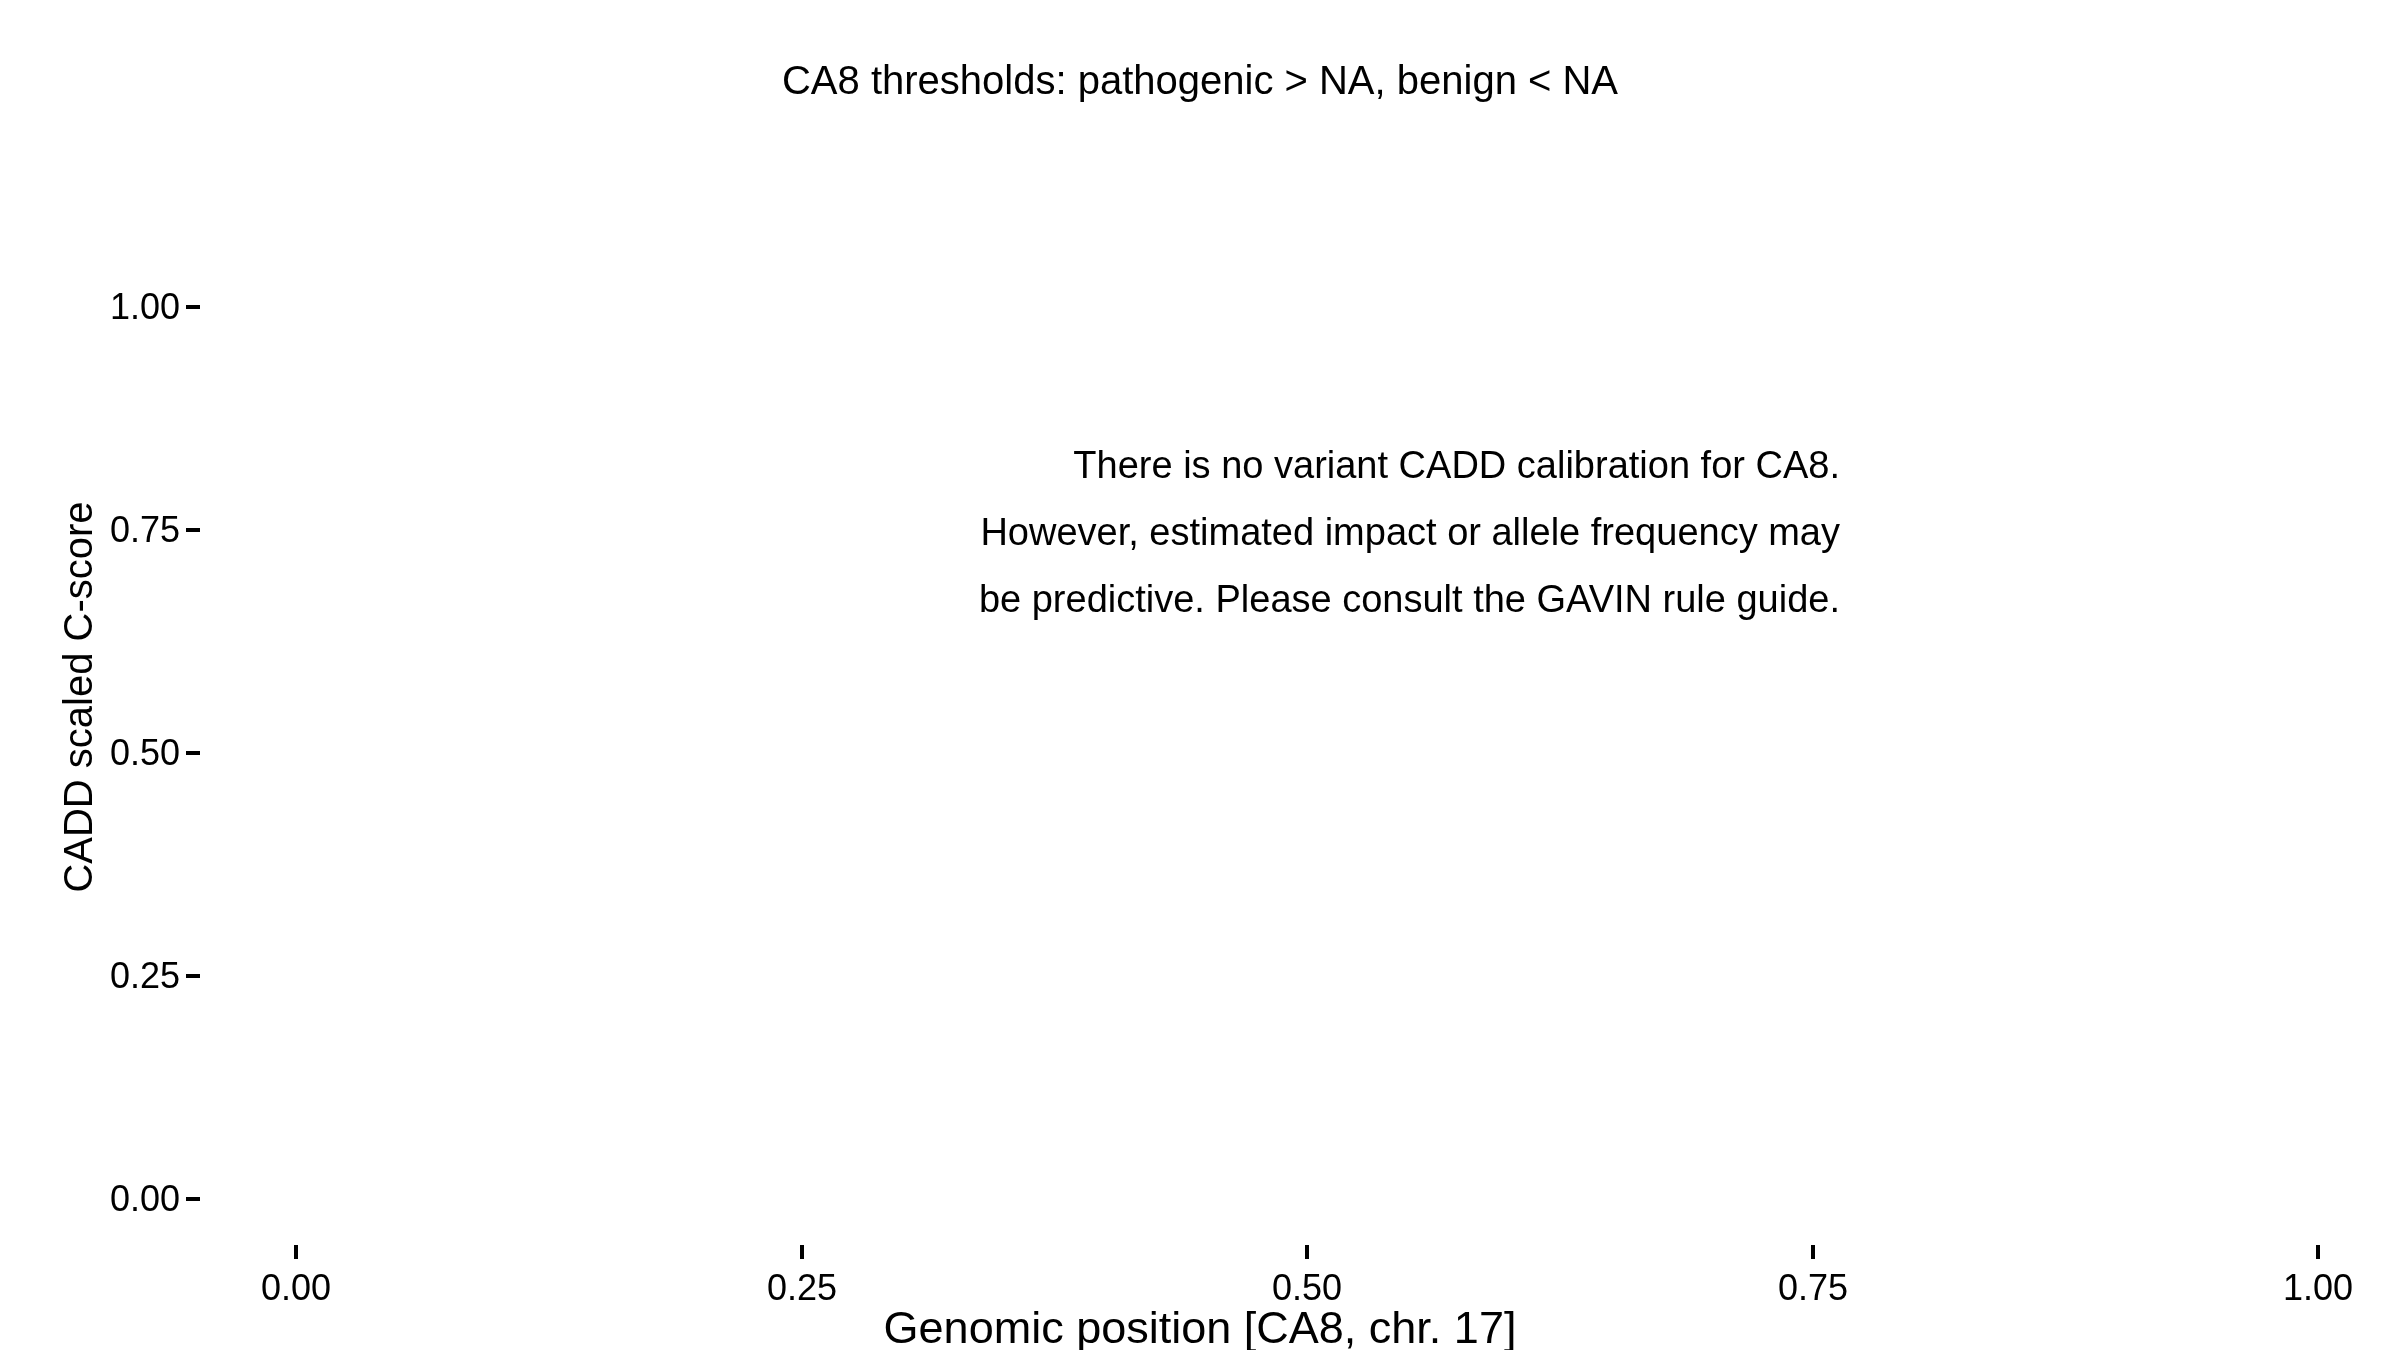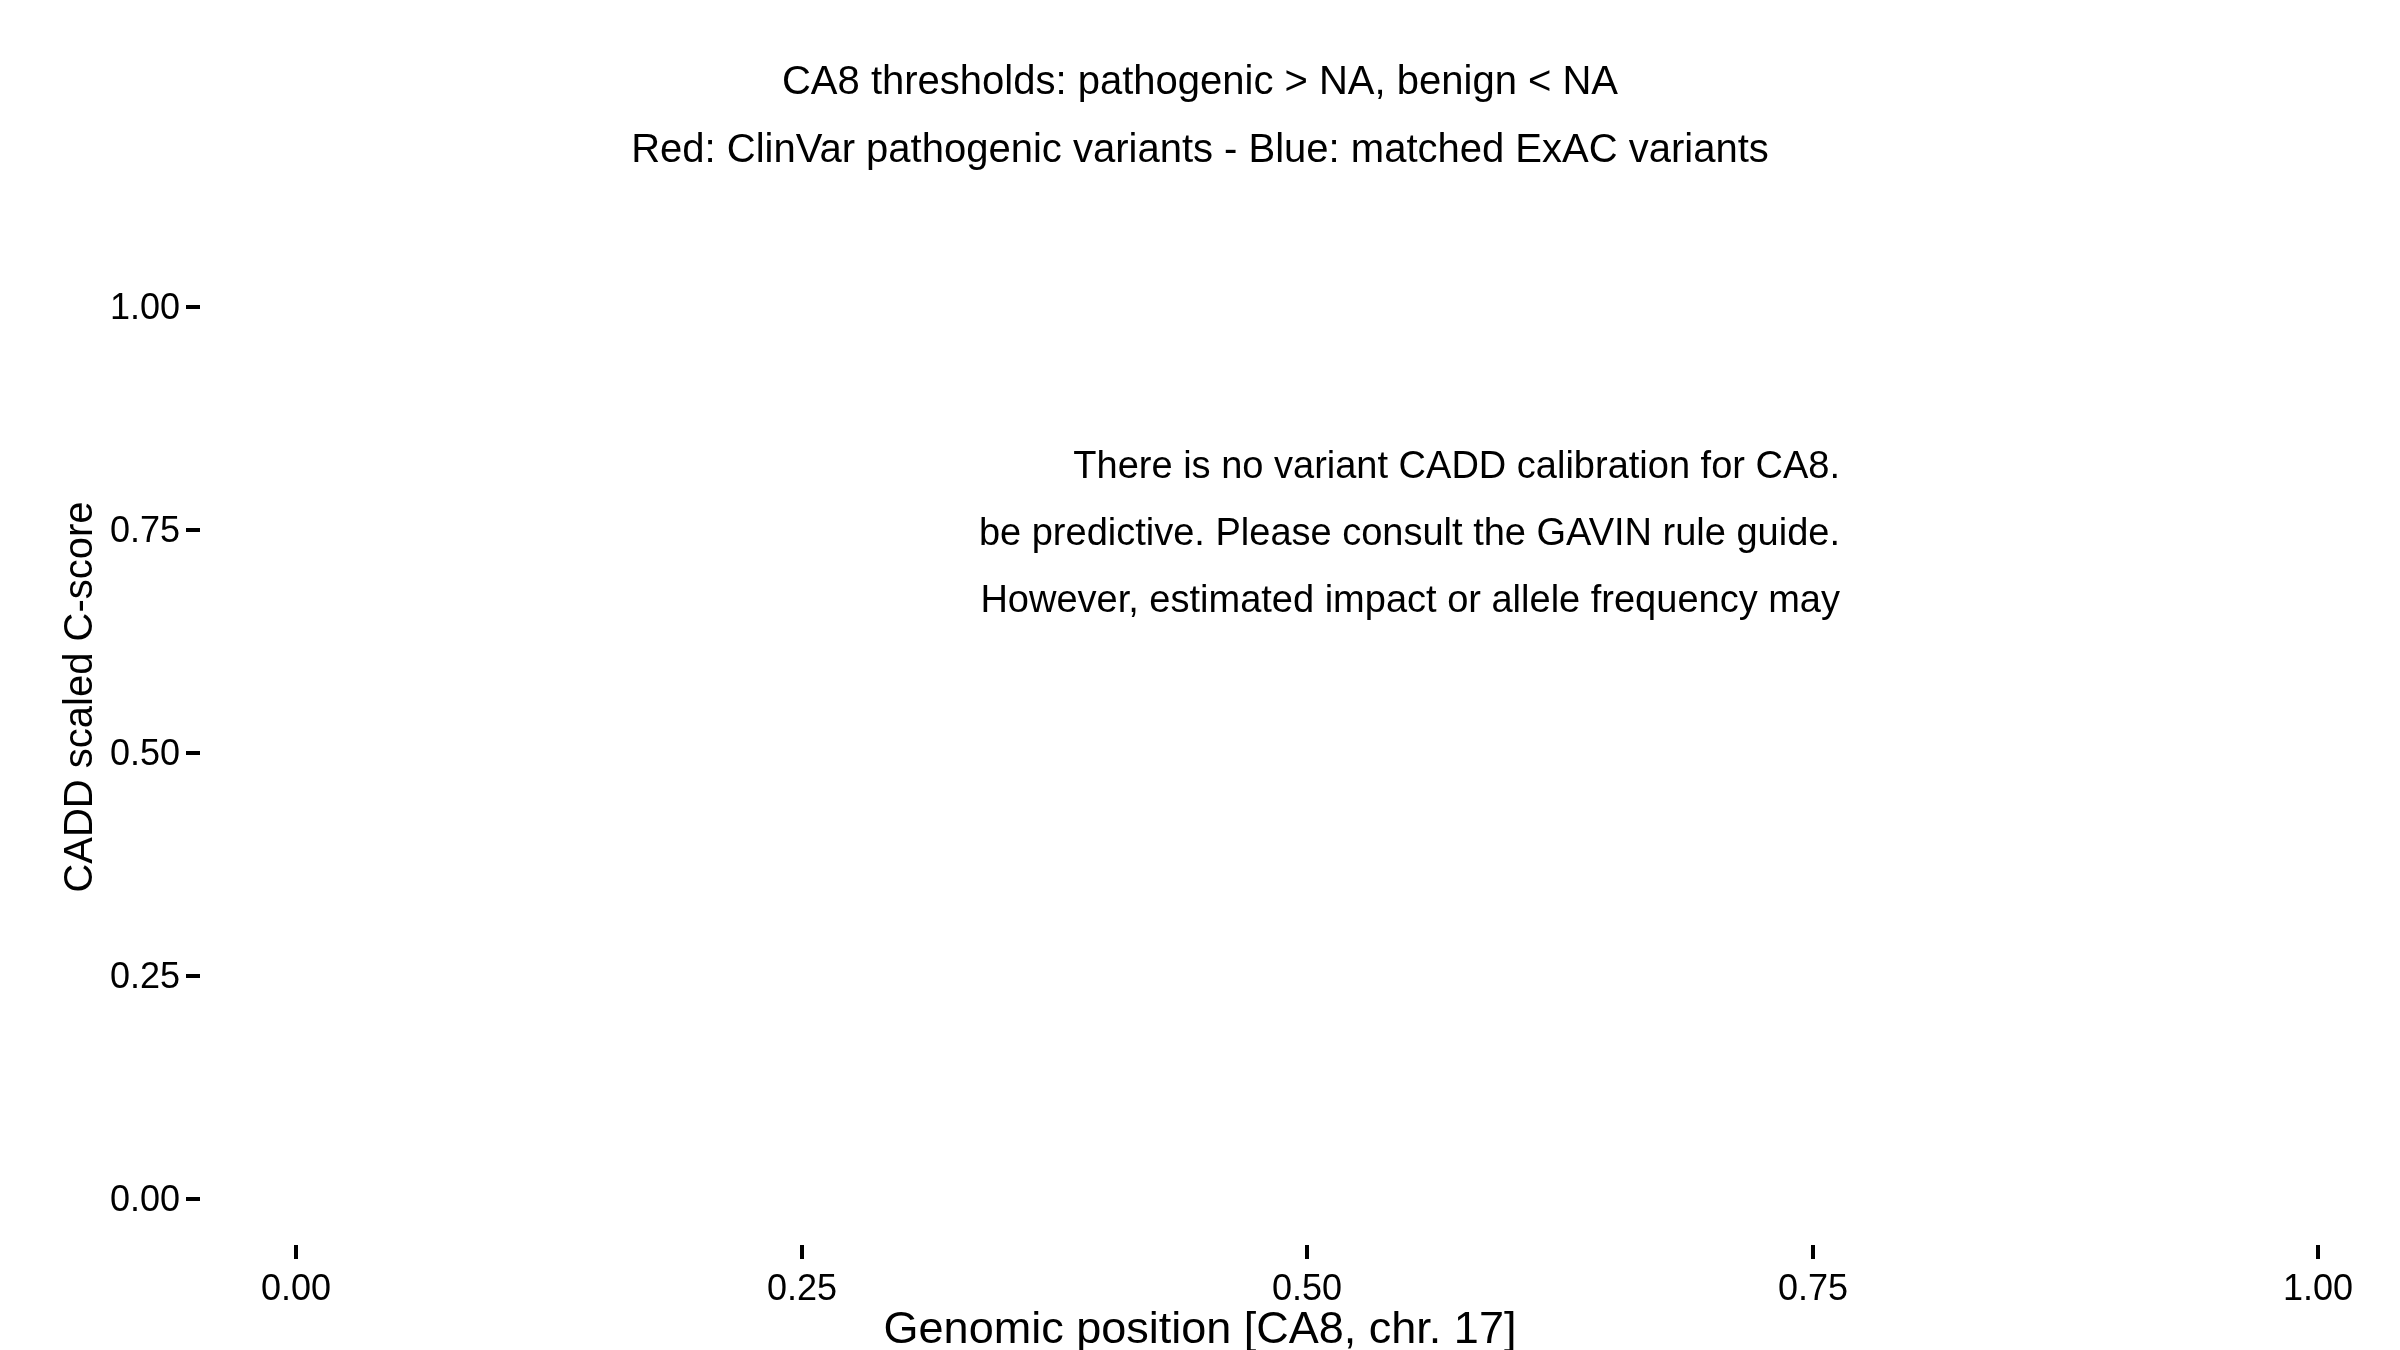--- a/index.html
+++ b/index.html
@@ -113,21 +113,20 @@
     height: 940px;
   }
 </style>
 </head>
 <body>
 
 <div class="plot-root">
 
   <div class="title-block">
     <div class="title-line">CA8 thresholds: pathogenic &gt; NA, benign &lt; NA</div>
-    <div class="title-line">Red: ClinVar pathogenic variants - Blue: matched ExAC variants</div>
   </div>
 
   <div class="y-axis-title">CADD scaled C-score</div>
 
   <div class="y-tick-label" style="left:20px; top:275px;">1.00</div>
   <div class="y-tick-mark" style="left:186px; top:275px;"></div>
 
   <div class="y-tick-label" style="left:20px; top:498px;">0.75</div>
   <div class="y-tick-mark" style="left:186px; top:498px;"></div>
 
@@ -152,19 +151,19 @@
   <div class="x-tick-mark" style="left:1813px; top:1213px;"></div>
   <div class="x-tick-label" style="left:1813px; top:1238px;">0.75</div>
 
   <div class="x-tick-mark" style="left:2318px; top:1213px;"></div>
   <div class="x-tick-label" style="left:2318px; top:1238px;">1.00</div>
 
   <div class="plot-area"></div>
 
   <div class="annotation">
     <div class="annotation-line">There is no variant CADD calibration for CA8.</div>
+    <div class="annotation-line">However, estimated impact or allele frequency may</div>
     <div class="annotation-line">be predictive. Please consult the GAVIN rule guide.</div>
-    <div class="annotation-line">However, estimated impact or allele frequency may</div>
   </div>
 
   <div class="x-axis-title">Genomic position [CA8, chr. 17]</div>
 
 </div>
 
 </body></html>

